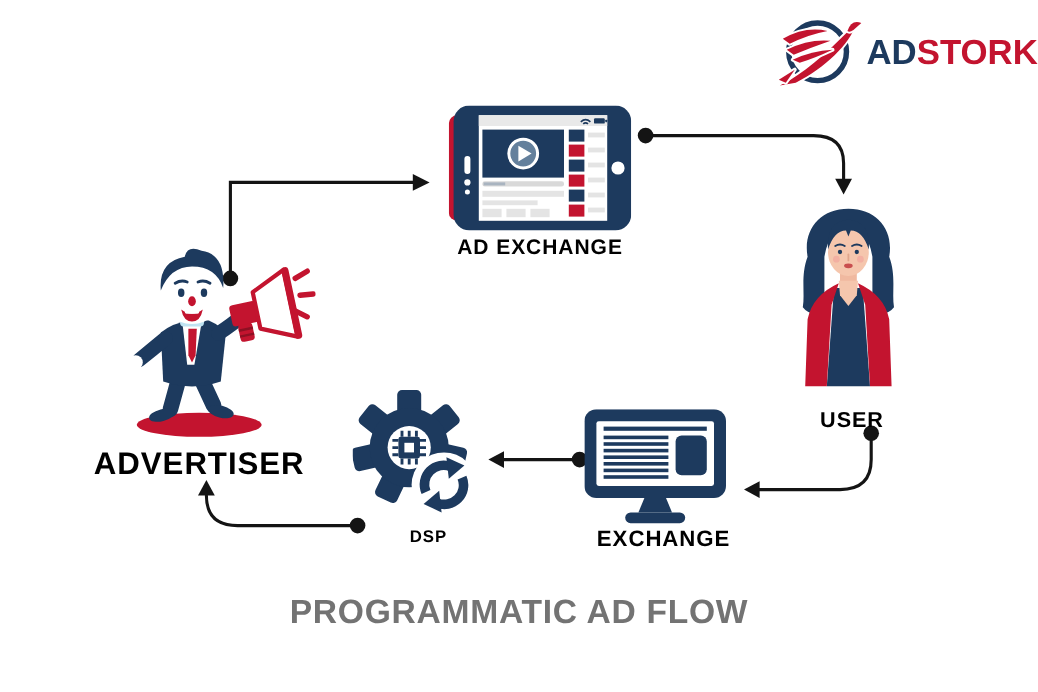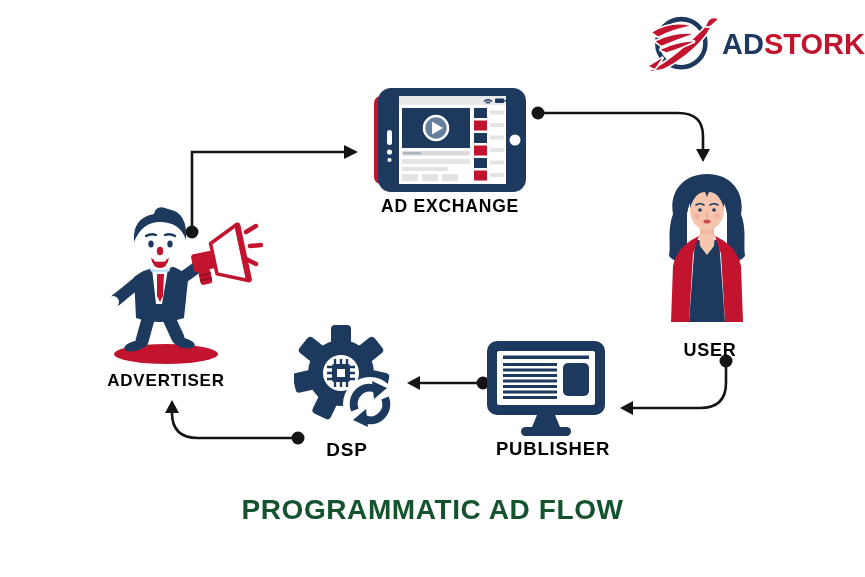--- a/index.html
+++ b/index.html
@@ -5,21 +5,21 @@
   html,body{margin:0;padding:0;background:#fff;}
   body{width:865px;height:577px;overflow:hidden;font-family:"Liberation Sans",sans-serif;}
   .canvas{position:relative;width:865px;height:577px;background:#fff;}
   .abs{position:absolute;}
   .node-label{
     position:absolute;transform:translateX(-50%);
     font-weight:800;color:#000000;letter-spacing:.8px;white-space:nowrap;
   }
   .title{
     position:absolute;top:494px;left:0;width:100%;text-align:center;
-    font-size:28px;font-weight:800;color:#14532d;letter-spacing:.6px;
+    font-size:28px;font-weight:800;color:#737373;letter-spacing:.6px;
   }
   .logo{position:absolute;left:648px;top:10px;display:flex;align-items:center;gap:4px;}
   .logo .brand{font-size:29px;font-weight:800;letter-spacing:0;margin-top:6px;white-space:nowrap;}
   .logo .brand .ad{color:#1d3a5e;}
   .logo .brand .stork{color:#c3142f;}
   svg{display:block;}
   .arrows{position:absolute;left:0;top:0;pointer-events:none;}
 </style>
 </head>
 <body>
@@ -150,21 +150,21 @@
         <rect x="94" y="49" width="22" height="18" rx="3" fill="#c3142f"></rect>
         <polygon points="116,42 145,29 145,86 116,73" fill="#ffffff" stroke="#c3142f" stroke-width="3.5" stroke-linejoin="round"></polygon>
         <rect x="143" y="27" width="6" height="61" rx="3" fill="#c3142f"></rect>
       </g>
       <g stroke="#c3142f" stroke-width="4.5" stroke-linecap="round">
         <path d="M148,30 l10,-6"></path>
         <path d="M152,44 l11,-1"></path>
         <path d="M148,57 l10,5"></path>
       </g>
     </svg>
-    <div class="node-label" style="left:166px;top:371px;font-size:17px;text-align:center;">ADVERTISER</div>
+    <div class="node-label" style="left:166px;top:371px;font-size:26px;text-align:center;">ADVERTISER</div>
   </div>
 
   <div>
     <svg class="abs" style="left:655px;top:170px;" width="105" height="152" viewBox="0 0 105 152">
       <path d="M52,4 C28,4 14,22 18,44 C12,60 16,74 14,86 C22,96 32,90 32,78 L32,44 Q36,20 52,18 Q68,20 72,44 L72,78 C72,90 82,96 90,86 C88,74 92,60 86,44 C90,22 76,4 52,4 Z" fill="#1d3a5e"></path>
       <rect x="45" y="52" width="14" height="16" fill="#f0b9a0"></rect>
       <ellipse cx="52" cy="40" rx="17" ry="20" fill="#f5c6ad"></ellipse>
       <path d="M35,38 Q33,15 52,13 Q71,15 69,38 Q64,22 54,22 L52,27 L50,22 Q40,22 35,38 Z" fill="#1d3a5e"></path>
       <g fill="#1d3a5e">
         <circle cx="45" cy="40" r="1.8"></circle>
@@ -197,21 +197,21 @@
         <rect x="16" y="33" width="54" height="3"></rect>
         <rect x="16" y="38.5" width="54" height="3"></rect>
         <rect x="16" y="44" width="54" height="3"></rect>
         <rect x="16" y="49.5" width="54" height="3"></rect>
         <rect x="16" y="55" width="54" height="3"></rect>
         <rect x="76" y="22" width="26" height="33" rx="5"></rect>
         <polygon points="50,74 68,74 73,86 45,86"></polygon>
         <rect x="34" y="86" width="50" height="9" rx="4.5"></rect>
       </g>
     </svg>
-    <div class="node-label" style="left:553px;top:438px;font-size:18.5px;">PUBLISHER</div>
+    <div class="node-label" style="left:553px;top:438px;font-size:18.5px;">EXCHANGE</div>
   </div>
 
   <div>
     <svg class="abs" style="left:294px;top:324px;" width="106" height="110" viewBox="0 0 106 110">
       <g transform="translate(47,49)" fill="#1d3a5e">
         <g>
           <rect x="-10" y="-48" width="20" height="24" rx="4"></rect>
           <rect x="-10" y="-48" width="20" height="24" rx="4" transform="rotate(51.4)"></rect>
           <rect x="-10" y="-48" width="20" height="24" rx="4" transform="rotate(102.9)"></rect>
           <rect x="-10" y="-48" width="20" height="24" rx="4" transform="rotate(154.3)"></rect>
@@ -235,18 +235,18 @@
       <g transform="translate(76,80)">
         <circle r="27" fill="#ffffff"></circle>
         <g stroke="#1d3a5e" stroke-width="8" fill="none">
           <path d="M -15,6 A 16,16 0 0 1 6,-15"></path>
           <path d="M 15,-6 A 16,16 0 0 1 -6,15"></path>
         </g>
         <polygon points="2,-23 17,-16 4,-5" fill="#1d3a5e"></polygon>
         <polygon points="-2,23 -17,16 -4,5" fill="#1d3a5e"></polygon>
       </g>
     </svg>
-    <div class="node-label" style="left:347px;top:439px;font-size:19px;">DSP</div>
+    <div class="node-label" style="left:357px;top:439px;font-size:14px;">DSP</div>
   </div>
 
   <div class="title">PROGRAMMATIC AD FLOW</div>
 
 </div>
 
 </body></html>

